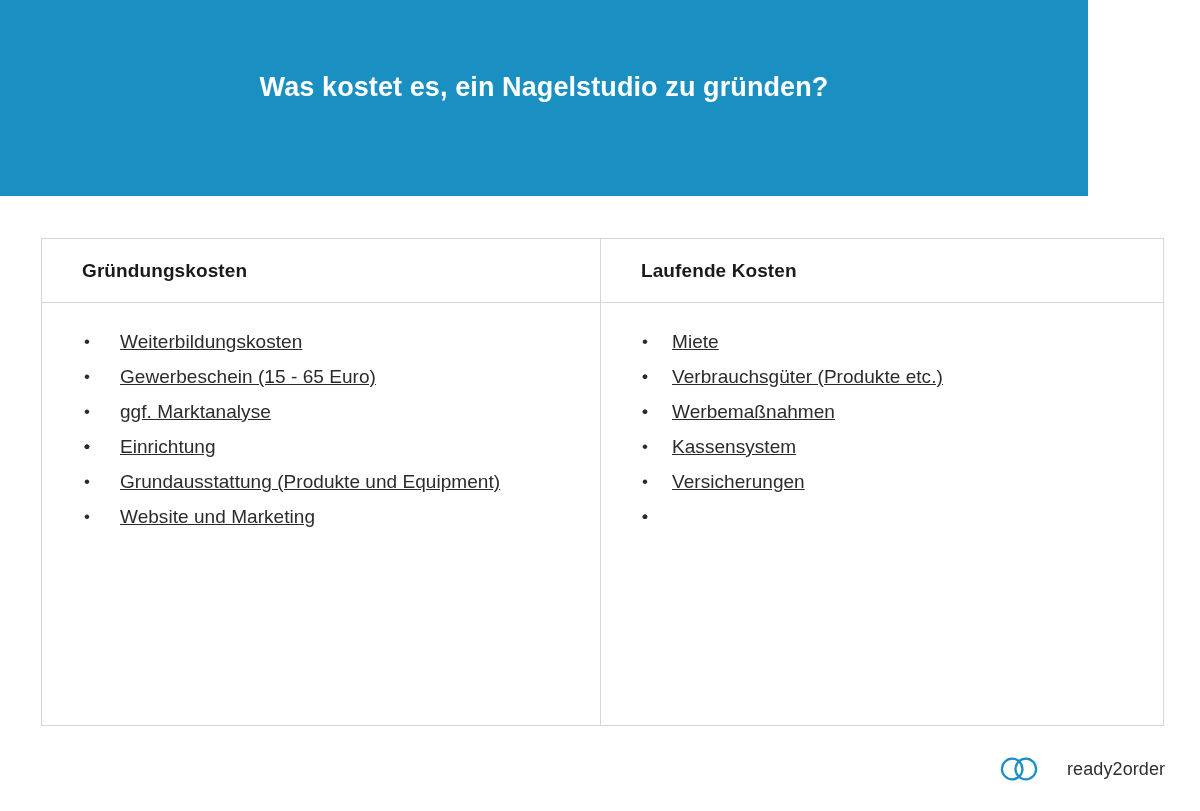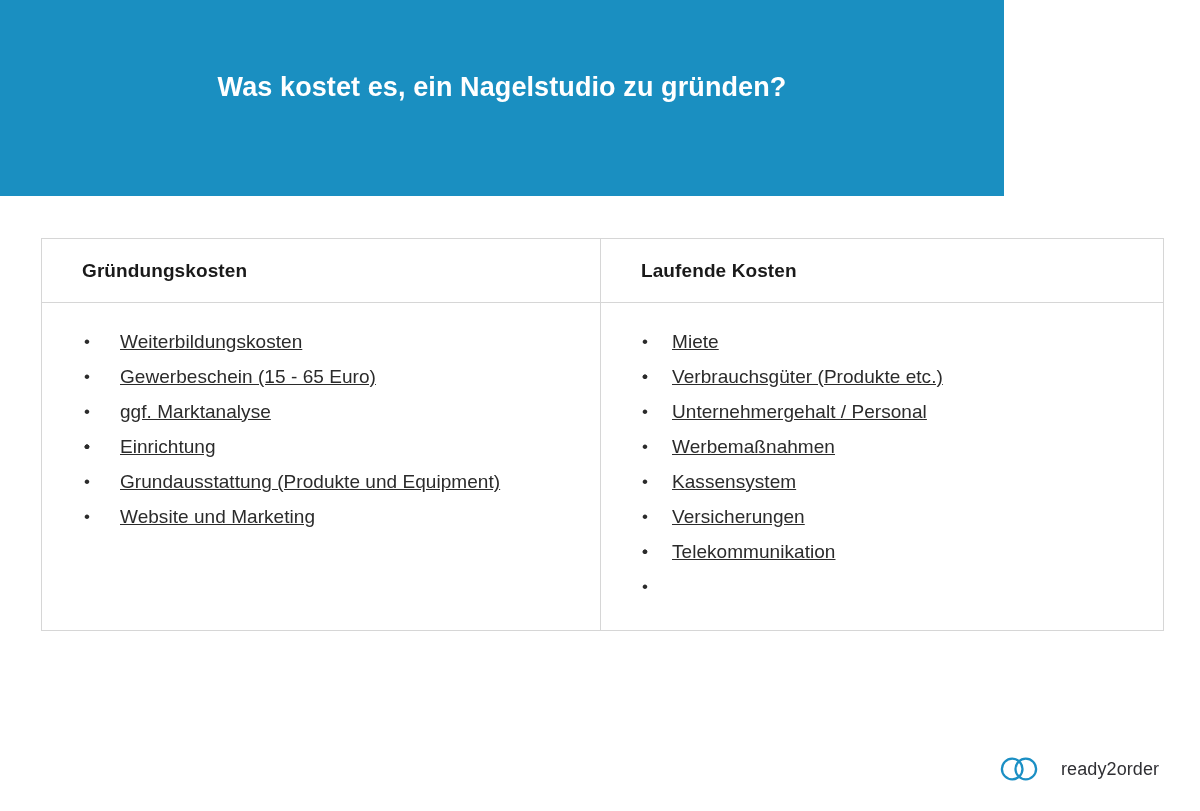--- a/index.html
+++ b/index.html
@@ -13,21 +13,21 @@
     font-family: "Liberation Sans", "DejaVu Sans", sans-serif;
     overflow: hidden;
     position: relative;
   }
 
   
   .header-band {
     position: absolute;
     left: 0;
     top: 0;
-    width: 1004px;
+    width: 1088px;
     height: 196px;
     background: #1A8FC1;
     display: flex;
     align-items: center;
     justify-content: center;
   }
   .header-title {
     color: #ffffff;
     font-size: 27px;
     font-weight: bold;
@@ -37,21 +37,21 @@
     white-space: nowrap;
     margin-top: -2px;
   }
 
   
   .cost-table {
     position: absolute;
     left: 41px;
     top: 238px;
     width: 1123px;
-    height: 393px;
+    height: 488px;
     border: 1px solid #d6d6d6;
     box-sizing: border-box;
     display: flex;
     flex-direction: column;
     background: #ffffff;
   }
   .table-header-row {
     display: flex;
     height: 63px;
     flex: 0 0 63px;
@@ -126,21 +126,21 @@
     left: 39px;
   }
 
   
   .logo {
     position: absolute;
     left: 999px;
     top: 757px;
     display: flex;
     align-items: center;
-    gap: 20px;
+    gap: 26px;
   }
   .logo-mark {
     width: 42px;
     height: 24px;
     flex: 0 0 42px;
     display: block;
   }
   .logo-text {
     font-size: 18px;
     color: #2f2f33;
@@ -212,40 +212,38 @@
         </li>
         <li>
           <span class="bullet-dot">•</span>
         </li>
         <li>
           <span class="bullet-dot">•</span>
           <span class="item-text">Verbrauchsgüter (Produkte etc.)</span>
         </li>
         <li>
           <span class="bullet-dot">•</span>
-          <span class="item-text">Unternehmergehalt / Personal</span>
         </li>
         <li>
           <span class="bullet-dot">•</span>
           <span class="item-text">Werbemaßnahmen</span>
         </li>
         <li>
           <span class="bullet-dot">•</span>
           <span class="item-text">Kassensystem</span>
         </li>
         <li>
           <span class="bullet-dot">•</span>
           <span class="item-text">Versicherungen</span>
         </li>
         <li>
           <span class="bullet-dot">•</span>
         </li>
         <li>
           <span class="bullet-dot">•</span>
-          <span class="item-text">Telekommunikation</span>
         </li>
         <li>
           <span class="bullet-dot">•</span>
         </li>
       </ul>
     </div>
 
   </div>
 </div>
 

